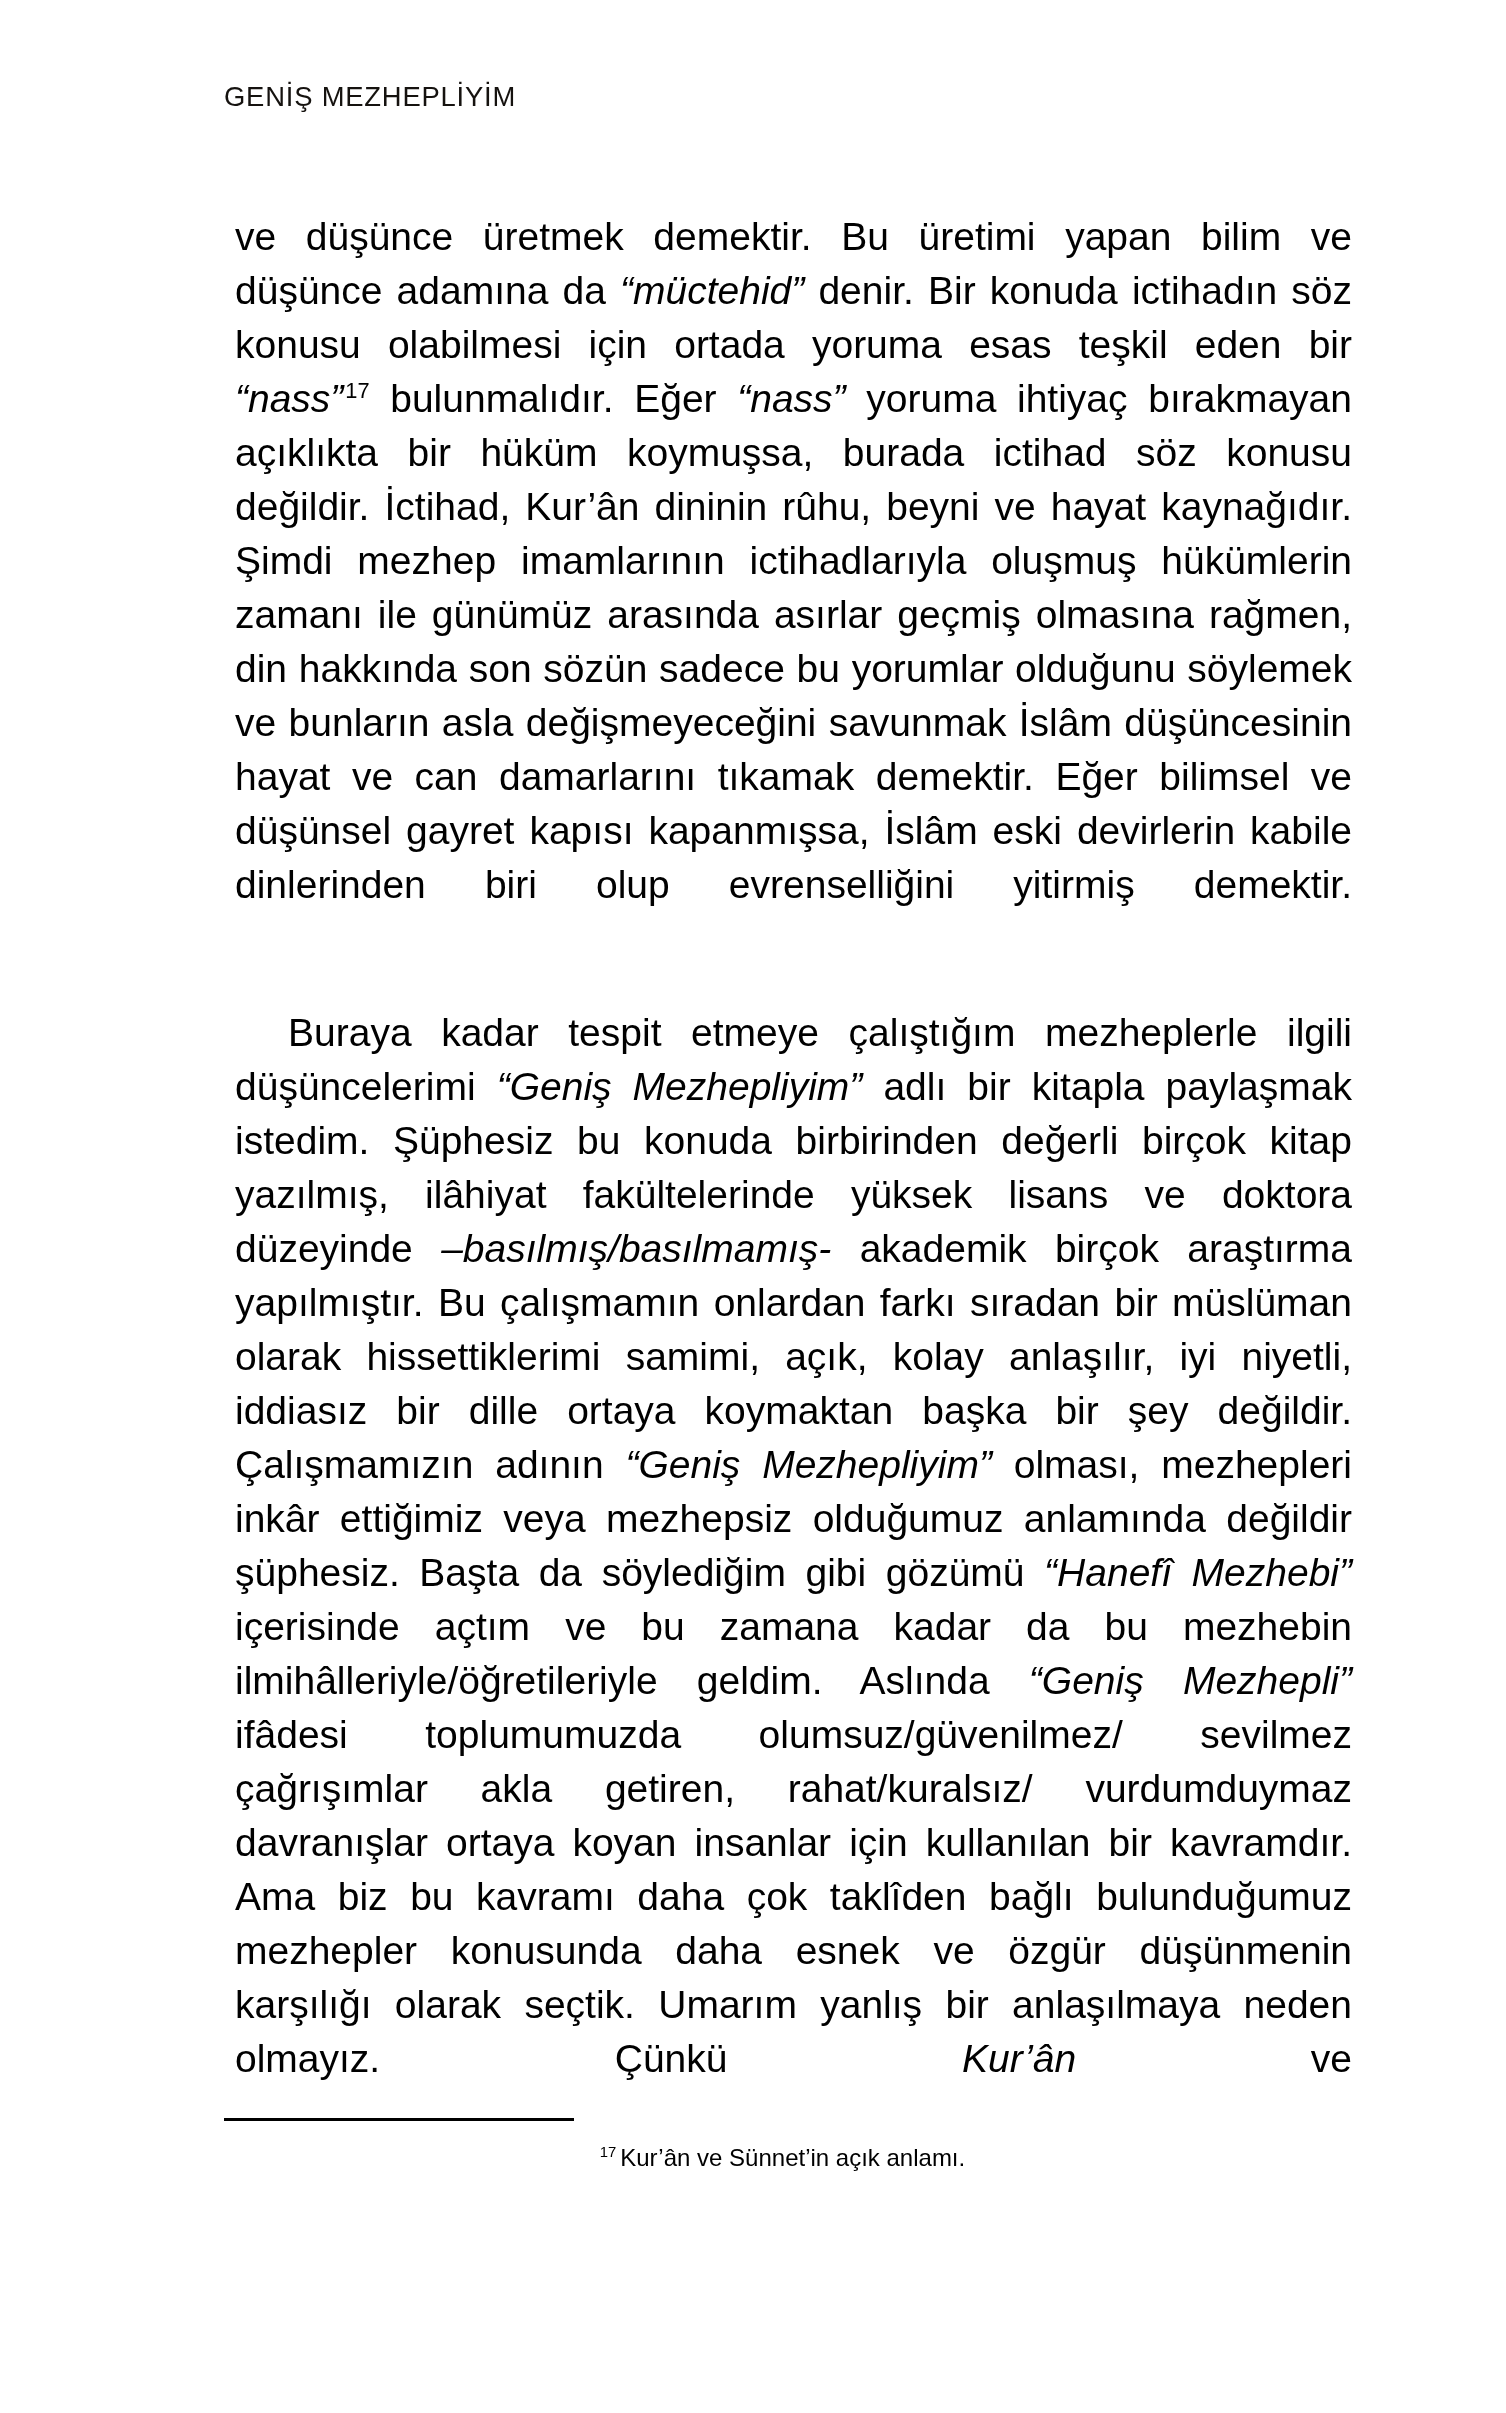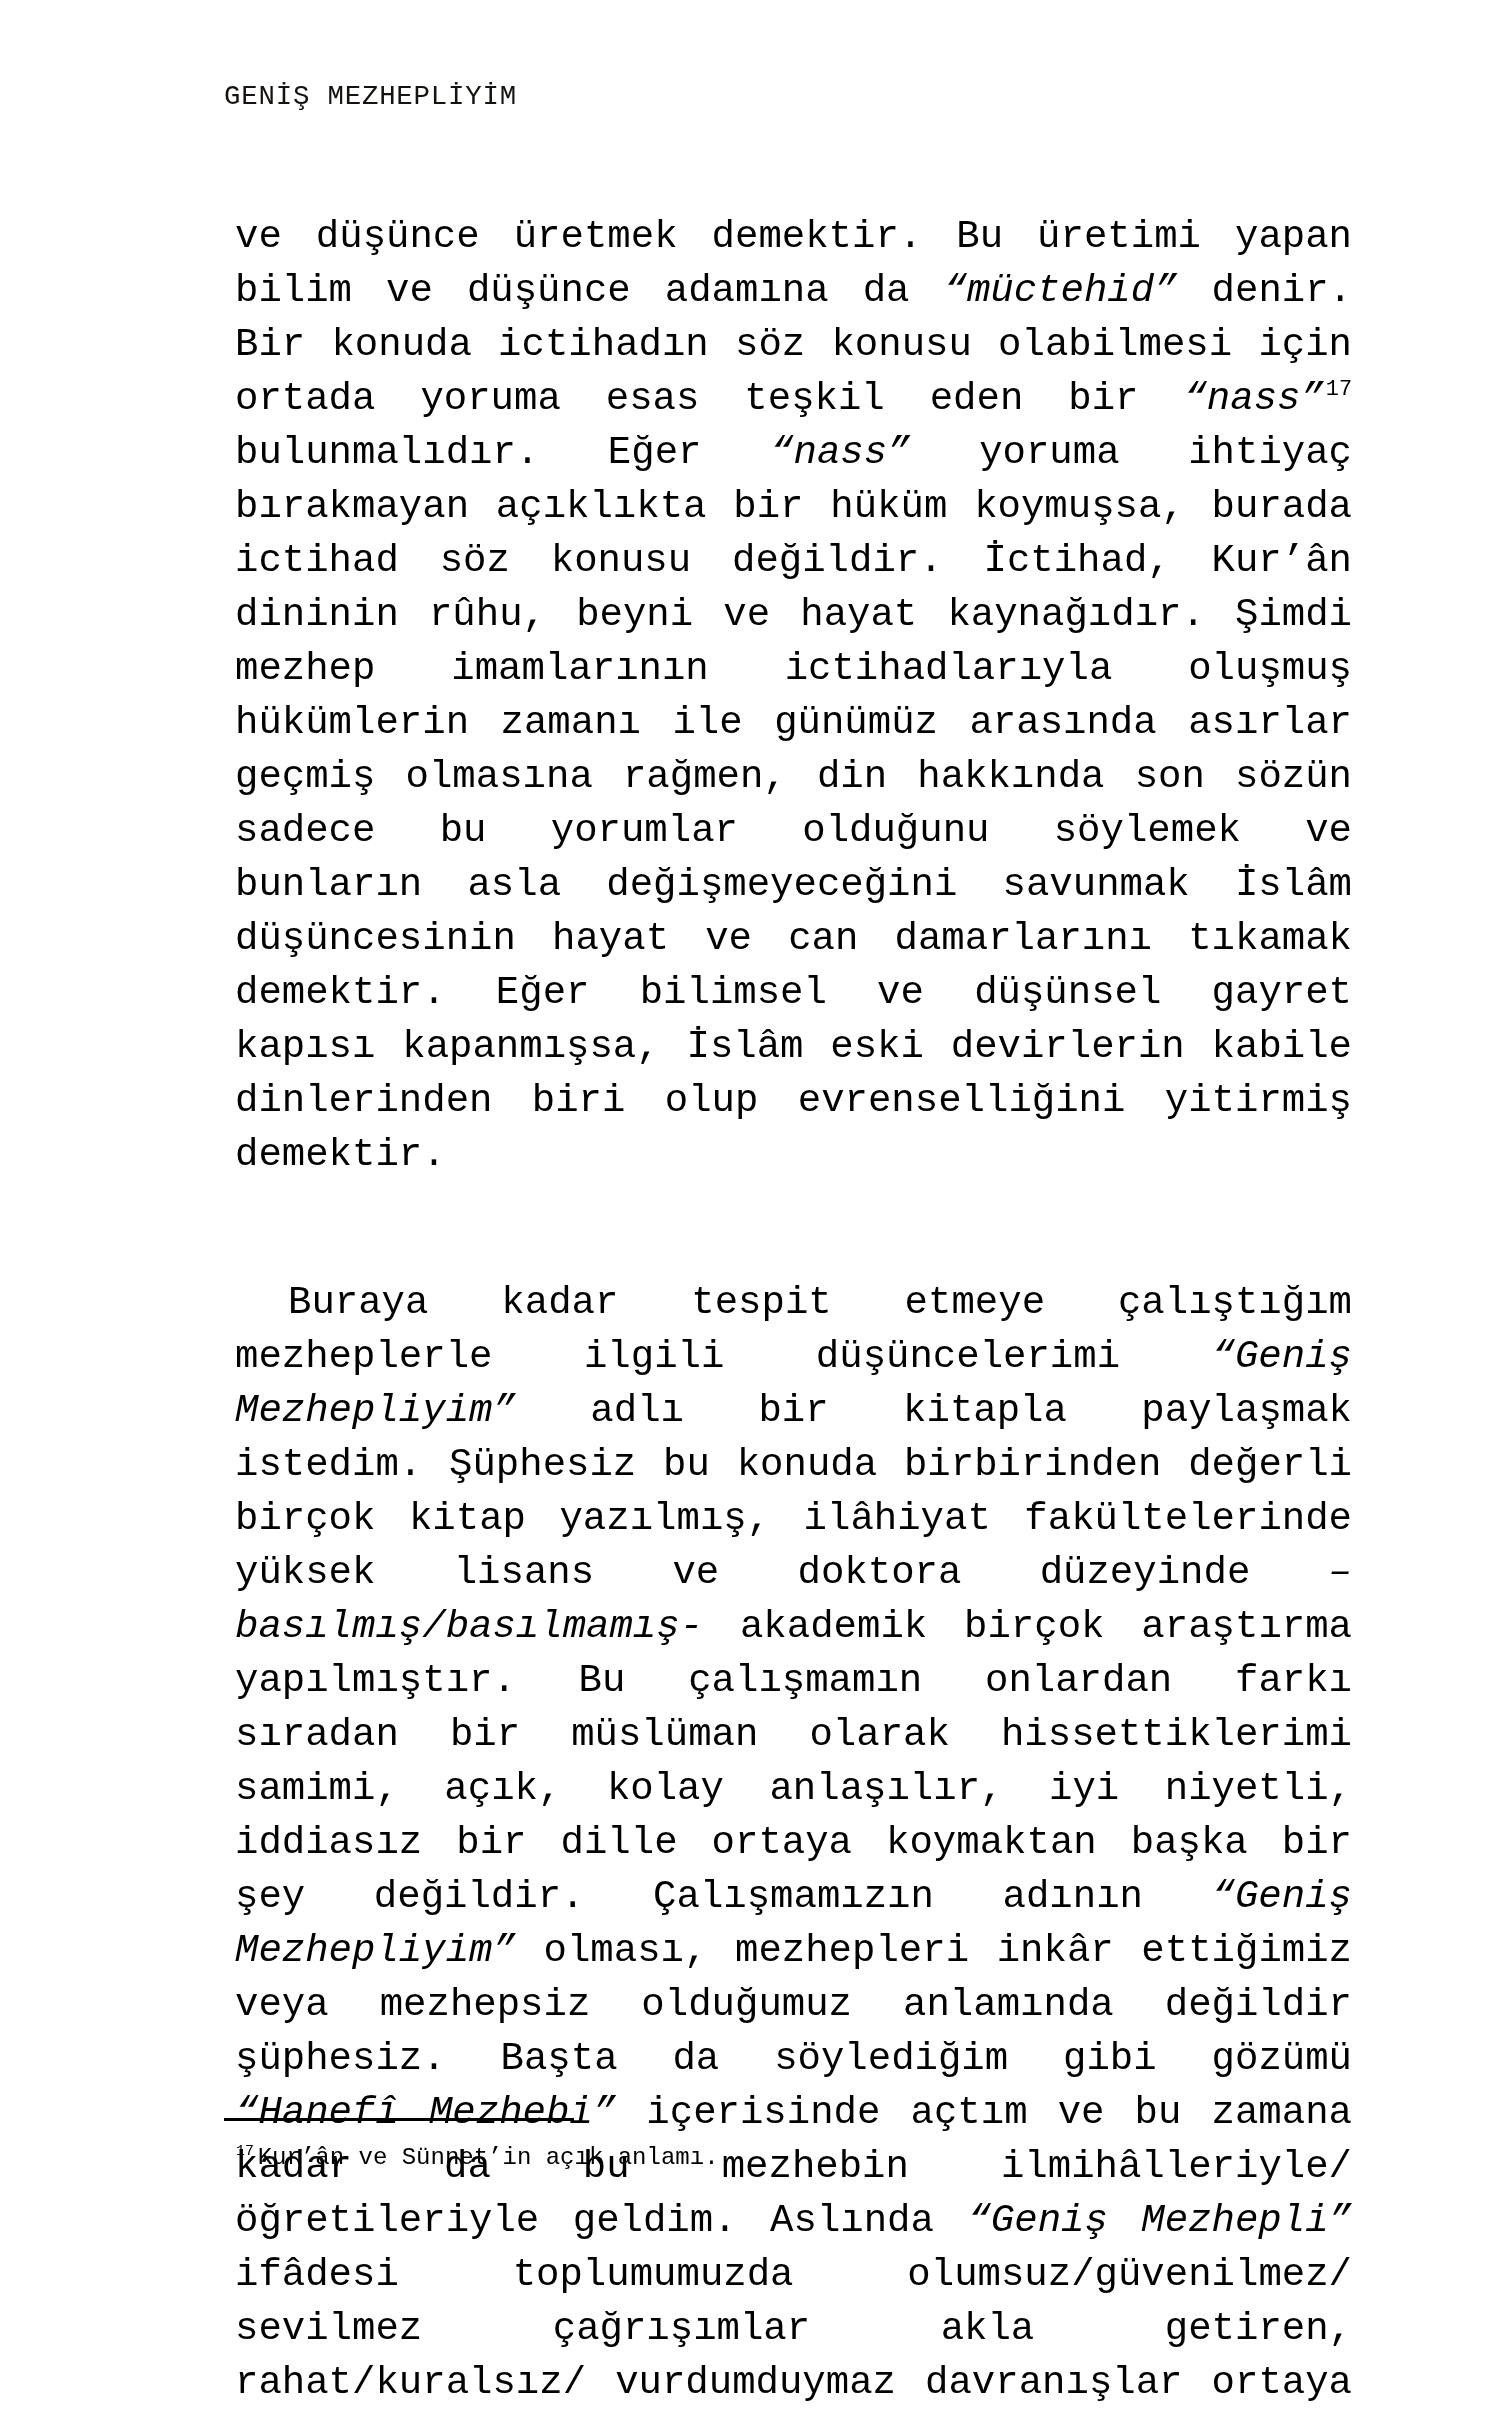--- a/index.html
+++ b/index.html
@@ -7,21 +7,21 @@
     padding: 0;
     background: #ffffff;
   }
 
   #page {
     position: relative;
     width: 1408px;
     height: 2413px;
     background: #ffffff;
     overflow: hidden;
-    font-family: Liberation Mono, monospace;
+    font-family: Liberation Sans, sans-serif;
     color: #111111;
   }
 
   
   #running-head {
     position: absolute;
     left: 224px;
     top: 81px;
     width: 1115px;
     font-size: 27.4px;
@@ -93,22 +93,22 @@
     margin: 0 0 21px 0;
   }
 
   #footnote-list {
     font-size: 24px;
     line-height: 32px;
     color: #000000;
   }
 
   .footnote-item {
-    margin: 12px;
-    text-align: left;
+    margin: 3px;
+    text-align: center;
   }
 
   .footnote-item sup {
     font-size: 0.62em;
     vertical-align: super;
     line-height: 0;
     padding-right: 3.8px;
   }
 </style>
 </head>

